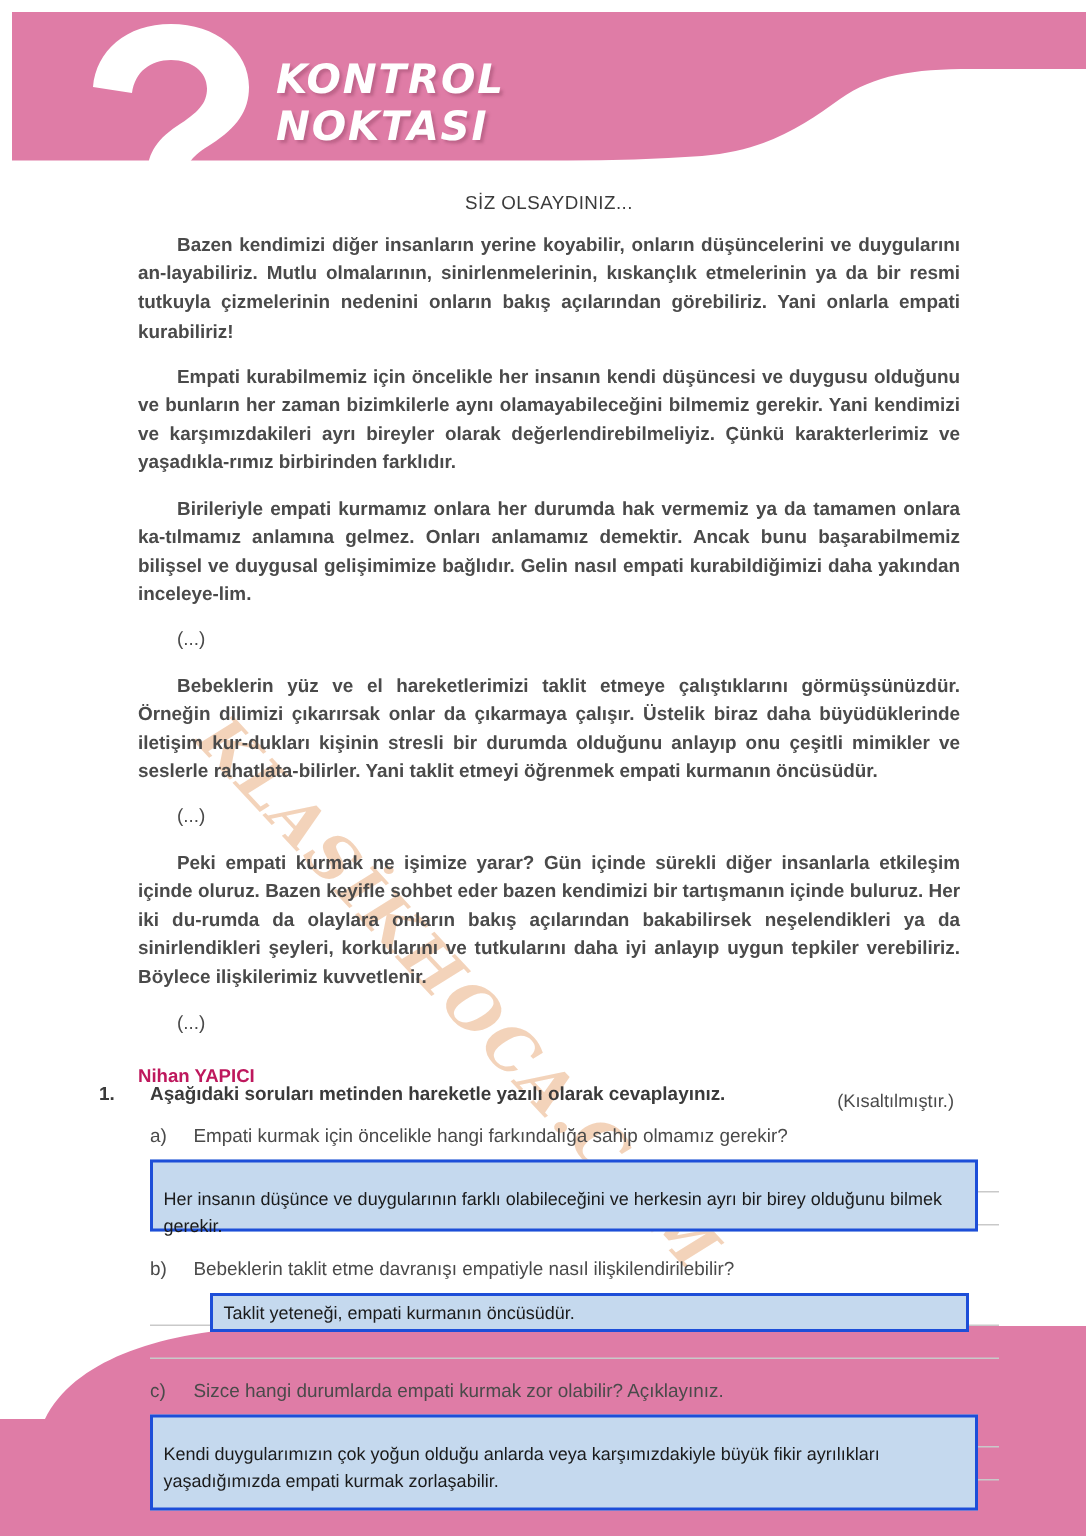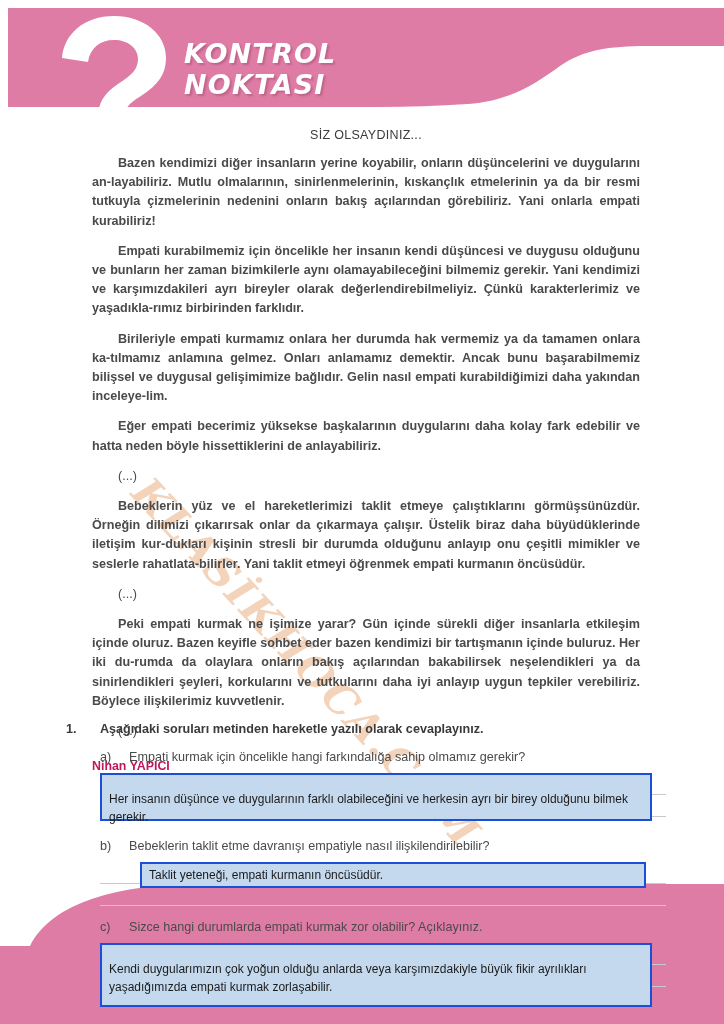--- a/index.html
+++ b/index.html
@@ -247,21 +247,20 @@
 
   <div class="watermark">
     <span>KLASİKHOCA.COM</span>
   </div>
 
   <div class="content">
     <div class="sub-head">SİZ OLSAYDINIZ...</div>
     <p class="para">Bazen kendimizi diğer insanların yerine koyabilir, onların düşüncelerini ve duygularını an-layabiliriz. Mutlu olmalarının, sinirlenmelerinin, kıskançlık etmelerinin ya da bir resmi tutkuyla çizmelerinin nedenini onların bakış açılarından görebiliriz. Yani onlarla empati kurabiliriz!</p>
     <p class="para">Empati kurabilmemiz için öncelikle her insanın kendi düşüncesi ve duygusu olduğunu ve bunların her zaman bizimkilerle aynı olamayabileceğini bilmemiz gerekir. Yani kendimizi ve karşımızdakileri ayrı bireyler olarak değerlendirebilmeliyiz. Çünkü karakterlerimiz ve yaşadıkla-rımız birbirinden farklıdır.</p>
     <p class="para">Birileriyle empati kurmamız onlara her durumda hak vermemiz ya da tamamen onlara ka-tılmamız anlamına gelmez. Onları anlamamız demektir. Ancak bunu başarabilmemiz bilişsel ve duygusal gelişimimize bağlıdır. Gelin nasıl empati kurabildiğimizi daha yakından inceleye-lim.</p>
-    <p class="para">Eğer empati becerimiz yüksekse başkalarının duygularını daha kolay fark edebilir ve hatta neden böyle hissettiklerini de anlayabiliriz.</p>
     <p class="ellipsis">(...)</p>
     <p class="para">Bebeklerin yüz ve el hareketlerimizi taklit etmeye çalıştıklarını görmüşsünüzdür. Örneğin dilimizi çıkarırsak onlar da çıkarmaya çalışır. Üstelik biraz daha büyüdüklerinde iletişim kur-dukları kişinin stresli bir durumda olduğunu anlayıp onu çeşitli mimikler ve seslerle rahatlata-bilirler. Yani taklit etmeyi öğrenmek empati kurmanın öncüsüdür.</p>
     <p class="ellipsis">(...)</p>
     <p class="para">Peki empati kurmak ne işimize yarar? Gün içinde sürekli diğer insanlarla etkileşim içinde oluruz. Bazen keyifle sohbet eder bazen kendimizi bir tartışmanın içinde buluruz. Her iki du-rumda da olaylara onların bakış açılarından bakabilirsek neşelendikleri ya da sinirlendikleri şeyleri, korkularını ve tutkularını daha iyi anlayıp uygun tepkiler verebiliriz. Böylece ilişkilerimiz kuvvetlenir.</p>
     <p class="ellipsis">(...)</p>
     <p class="author">Nihan YAPICI</p>
     <p class="author-note">(Kısaltılmıştır.)</p>
   </div>
 
   <div class="questions">

